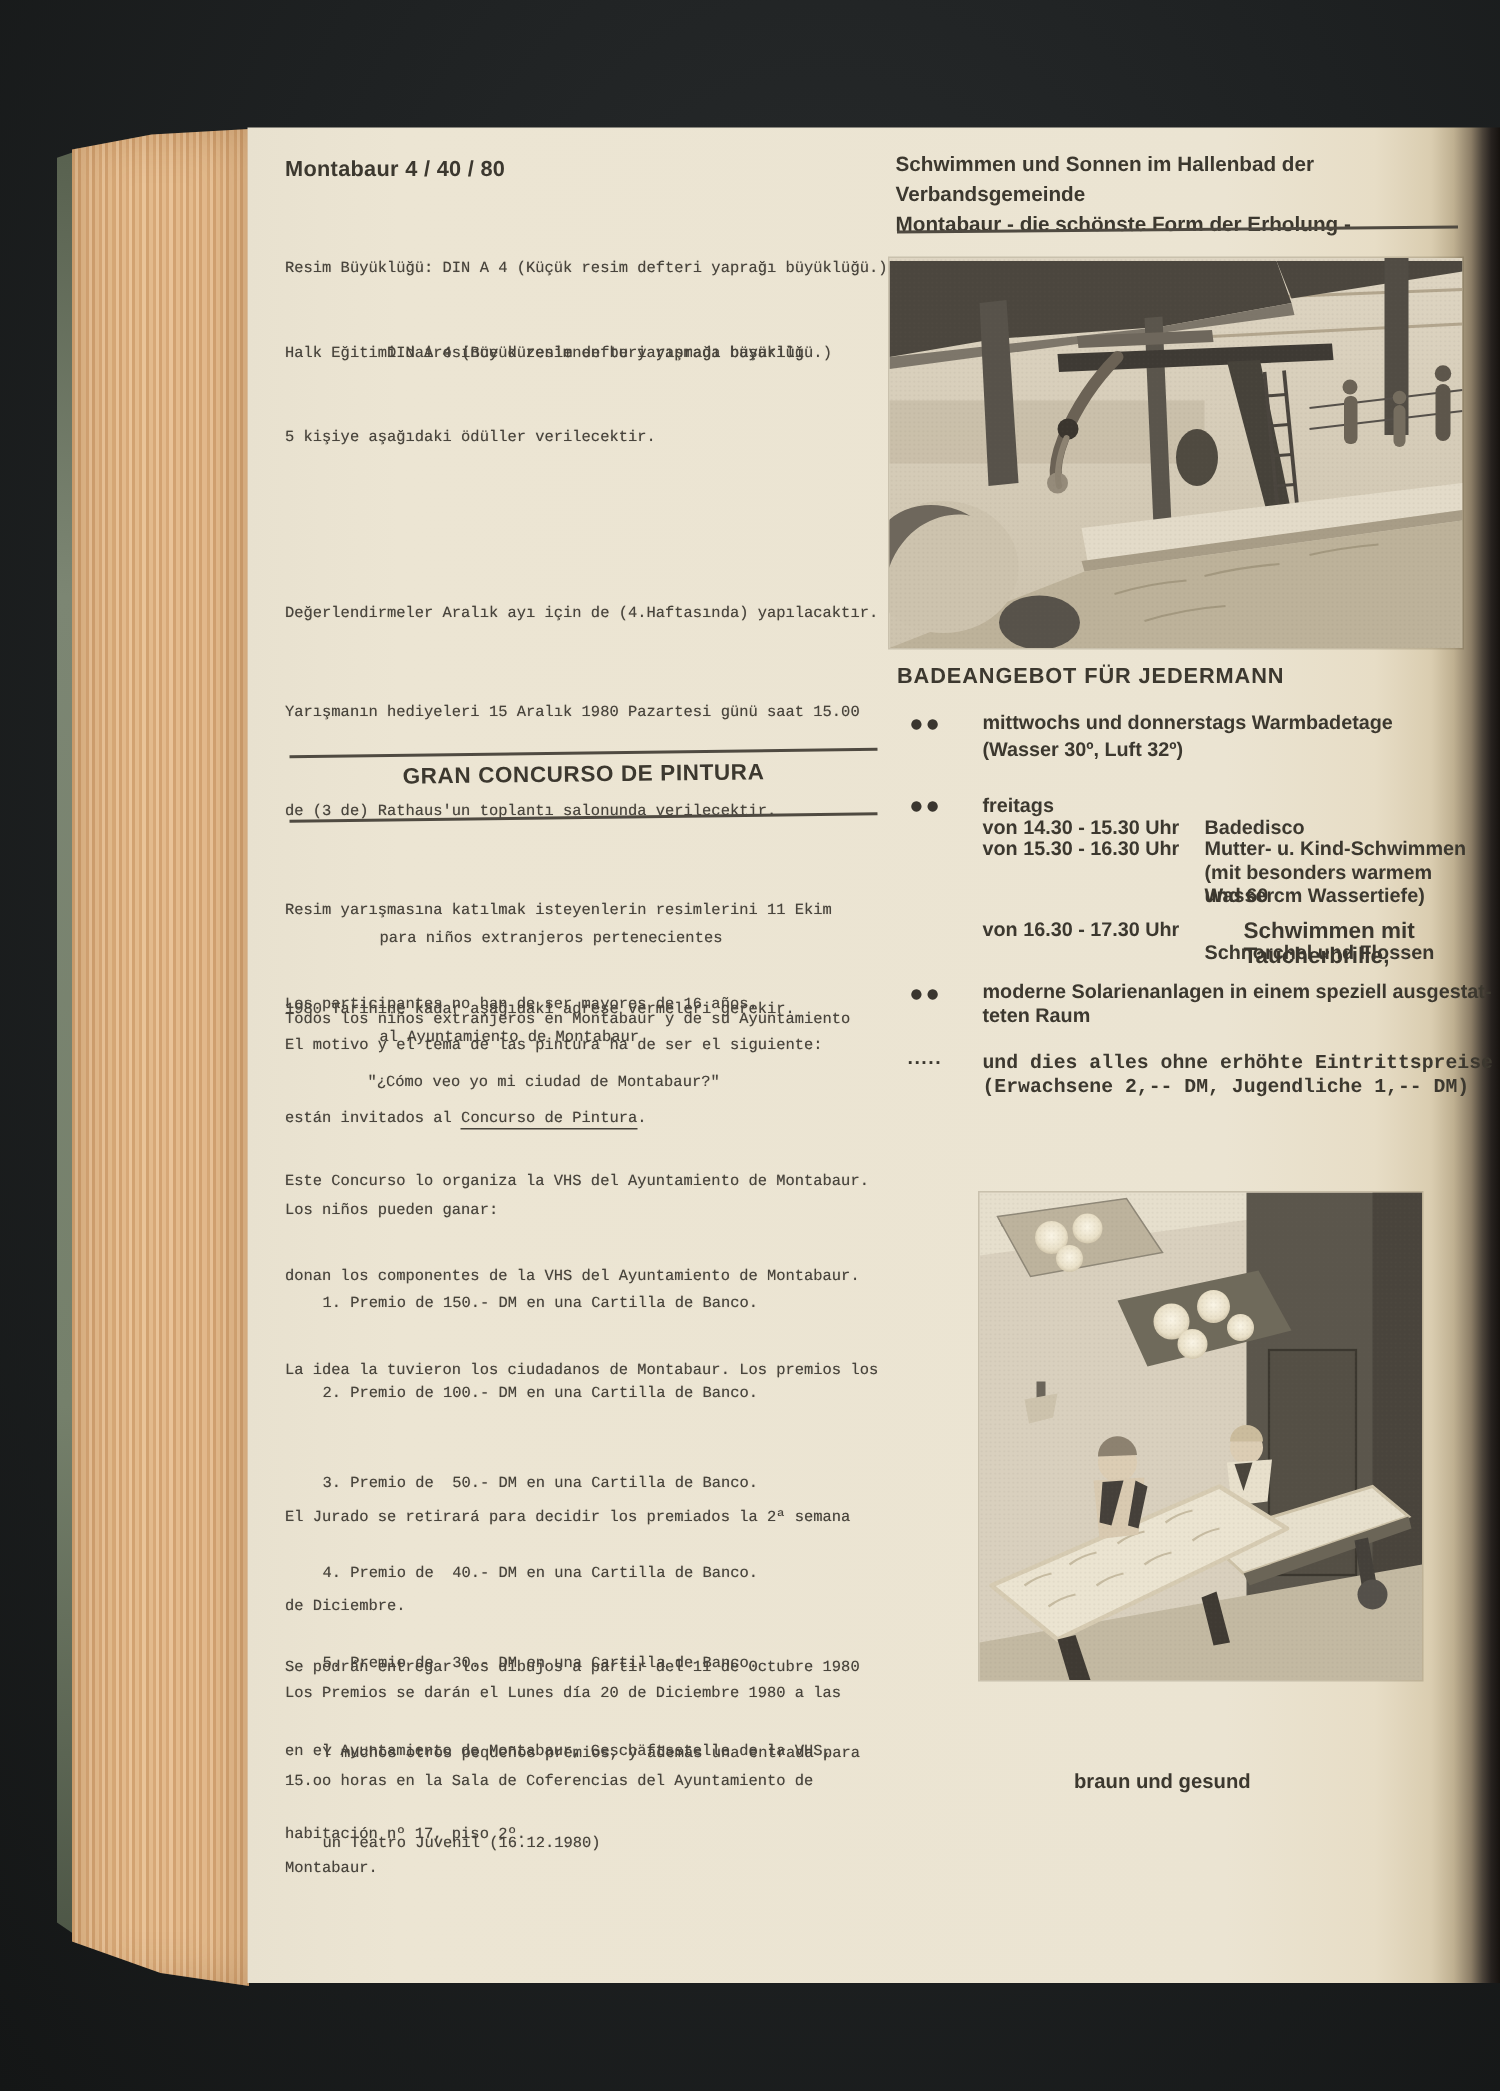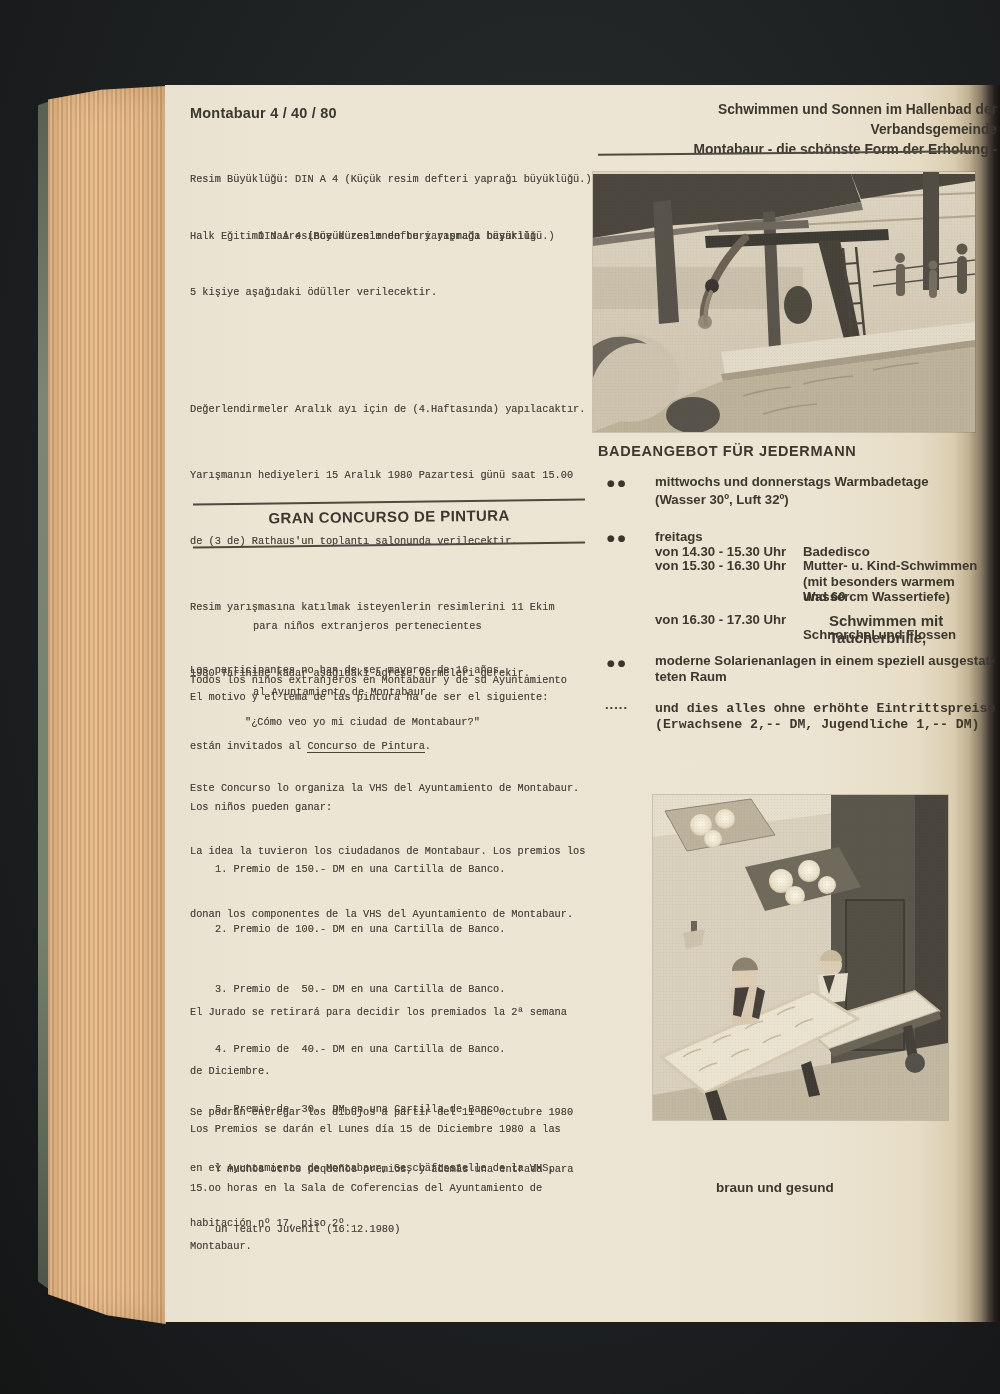--- a/index.html
+++ b/index.html
@@ -78,51 +78,51 @@
     <div>Todos los niños extranjeros en Montabaur y de su Ayuntamiento</div>
     <div><span>están invitados al </span><span class="und">Concurso de Pintura</span><span>.</span></div>
   </div>
 
   <div class="mono" style="left:25px;top:576px;">Los participantes no han de ser mayores de 16 años.</div>
   <div class="mono" style="left:25px;top:603px;">El motivo y el tema de las pintura ha de ser el siguiente:</div>
   <div class="mono" style="left:80px;top:628px;">"¿Cómo veo yo mi ciudad de Montabaur?"</div>
 
   <div class="mono" style="left:25px;top:651px;line-height:21px;">
     <div>Este Concurso lo organiza la VHS del Ayuntamiento de Montabaur.</div>
+    <div>donan los componentes de la VHS del Ayuntamiento de Montabaur.</div>
     <div>La idea la tuvieron los ciudadanos de Montabaur. Los premios los</div>
-    <div>donan los componentes de la VHS del Ayuntamiento de Montabaur.</div>
   </div>
 
   <div class="mono" style="left:25px;top:713px;">Los niños pueden ganar:</div>
 
   <div class="mono" style="left:50px;top:734px;line-height:20px;">
     <div>1. Premio de 150.- DM en una Cartilla de Banco.</div>
     <div>2. Premio de 100.- DM en una Cartilla de Banco.</div>
     <div>3. Premio de  50.- DM en una Cartilla de Banco.</div>
     <div>4. Premio de  40.- DM en una Cartilla de Banco.</div>
     <div>5. Premio de  30.- DM en una Cartilla de Banco.</div>
     <div>Y muchos otros pequeños premios, y además una entrada para</div>
     <div>un Teatro Juvenil (16.12.1980)</div>
   </div>
 
   <div class="mono" style="left:25px;top:879px;line-height:19.5px;">
     <div>El Jurado se retirará para decidir los premiados la 2ª semana</div>
     <div>de Diciembre.</div>
-    <div>Los Premios se darán el Lunes día 15 de Diciembre 1980 a las</div>
+    <div>Los Premios se darán el Lunes día 20 de Diciembre 1980 a las</div>
     <div>15.oo horas en la Sala de Coferencias del Ayuntamiento de</div>
     <div>Montabaur.</div>
   </div>
 
   <div class="mono" style="left:25px;top:981px;line-height:18.5px;">
     <div>Se podrán entregar los dibujos a partir del 11 de Octubre 1980</div>
     <div>en el Ayuntamiento de Montabaur, Geschäftsstelle de la VHS,</div>
     <div>habitación nº 17, piso 2º.</div>
   </div>
 
-  <div class="sansb" style="left:432px;top:15px;font-size:13.8px;line-height:20px;width:400px;text-align:right;">
+  <div class="sansb" style="left:432px;top:15px;font-size:13.8px;line-height:20px;width:400px;">
     <div>Schwimmen und Sonnen im Hallenbad der Verbandsgemeinde</div>
     <div>Montabaur - die schönste Form der Erholung -</div>
   </div>
   <div class="rule" style="left:433px;top:67px;width:374px;transform:rotate(-.5deg);"></div>
 
   <div class="photo" style="left:428px;top:87px;width:382px;height:260px;">
     <svg width="382" height="260" viewBox="0 0 382 260">
       <defs>
         <linearGradient id="pg1" x1="0" y1="0" x2="0" y2="1">
           <stop offset="0" stop-color="#ded5c2"></stop>

